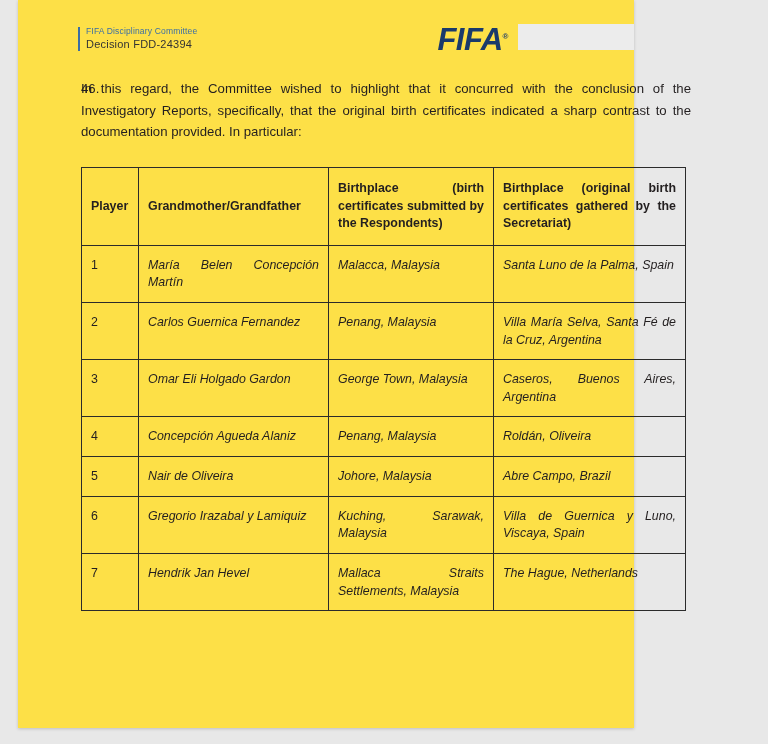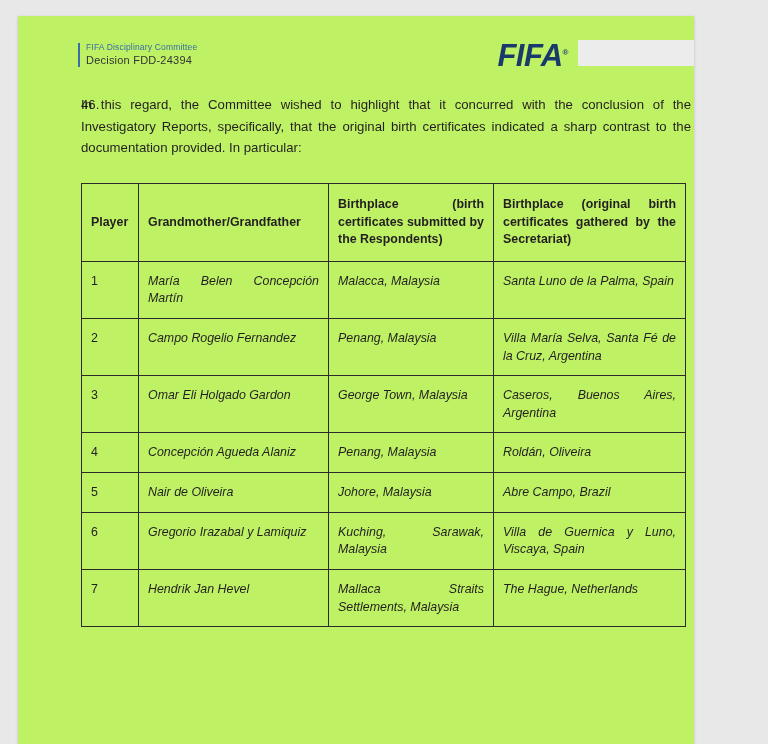--- a/index.html
+++ b/index.html
@@ -9,24 +9,24 @@
   }
   body {
     width: 768px;
     height: 744px;
     overflow: hidden;
     font-family: "Liberation Sans", sans-serif;
   }
   .page {
     position: absolute;
     left: 18px;
-    top: 16px;
-    width: 676px;
+    top: 0;
+    width: 616px;
     height: 728px;
-    background: #bef264;
+    background: #fde047;
     box-shadow: 0 1px 3px rgba(0,0,0,0.18);
   }
   .header {
     position: relative;
     height: 56px;
   }
   .header-rule {
     position: absolute;
     left: 60px;
     top: 27px;
@@ -168,21 +168,21 @@
     </thead>
     <tbody>
       <tr>
         <td class="cell-player">1</td>
         <td class="cell-rel">María Belen Concepción Martín</td>
         <td class="cell-bp1">Malacca, Malaysia</td>
         <td class="cell-bp2">Santa Luno de la Palma, Spain</td>
       </tr>
       <tr>
         <td class="cell-player">2</td>
-        <td class="cell-rel">Campo Rogelio Fernandez</td>
+        <td class="cell-rel">Carlos Guernica Fernandez</td>
         <td class="cell-bp1">Penang, Malaysia</td>
         <td class="cell-bp2">Villa María Selva, Santa Fé de la Cruz, Argentina</td>
       </tr>
       <tr>
         <td class="cell-player">3</td>
         <td class="cell-rel">Omar Eli Holgado Gardon</td>
         <td class="cell-bp1">George Town, Malaysia</td>
         <td class="cell-bp2">Caseros, Buenos Aires, Argentina</td>
       </tr>
       <tr>

